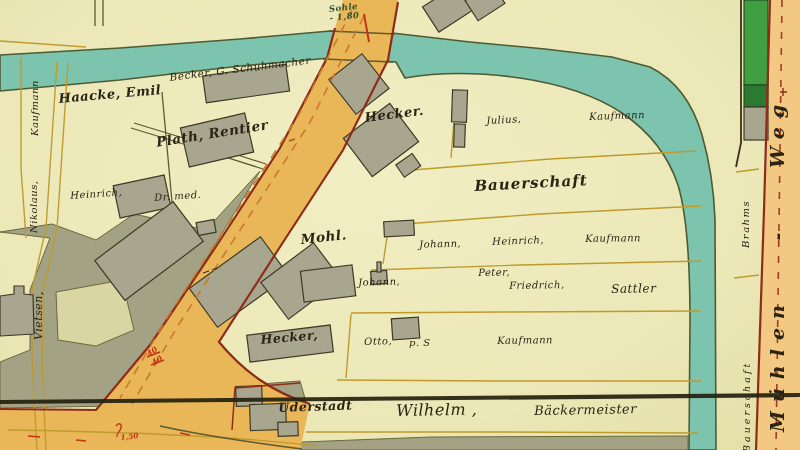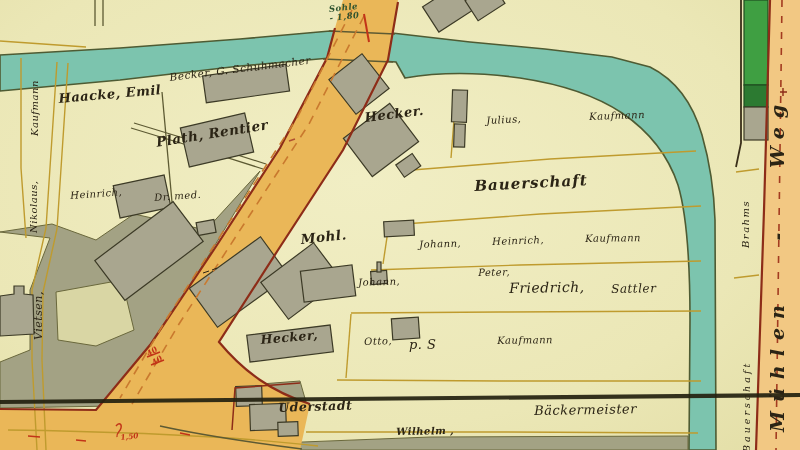--- a/index.html
+++ b/index.html
@@ -151,30 +151,30 @@
   <div class="lbl" style="left:589px;top:112px;font-size:10px;transform:rotate(-2deg);">Kaufmann</div>
   <div class="lbl big" style="left:474px;top:179px;font-size:15px;letter-spacing:1px;transform:rotate(-3deg);">Bauerschaft</div>
 
   <div class="lbl big" style="left:300px;top:232px;font-size:13.5px;transform:rotate(-6deg);">Mohl.</div>
   <div class="lbl" style="left:419px;top:240px;font-size:10px;transform:rotate(-2deg);">Johann,</div>
   <div class="lbl" style="left:492px;top:237px;font-size:10px;transform:rotate(-2deg);">Heinrich,</div>
   <div class="lbl" style="left:585px;top:234px;font-size:10px;transform:rotate(-1deg);">Kaufmann</div>
 
   <div class="lbl" style="left:358px;top:278px;font-size:10px;transform:rotate(-2deg);">Johann,</div>
   <div class="lbl" style="left:446px;top:268px;font-size:10px;transform:rotate(-1deg);margin-left:32px;">Peter,</div>
-  <div class="lbl" style="left:509px;top:281px;font-size:14px;transform:rotate(-1deg);">Friedrich,</div>
+  <div class="lbl" style="left:509px;top:281px;font-size:10px;transform:rotate(-1deg);">Friedrich,</div>
   <div class="lbl" style="left:611px;top:283px;font-size:12px;transform:rotate(-1deg);">Sattler</div>
 
   <div class="lbl big" style="left:260px;top:333px;font-size:12.5px;transform:rotate(-5deg);">Hecker,</div>
   <div class="lbl" style="left:364px;top:337px;font-size:10px;transform:rotate(-2deg);">Otto,</div>
-  <div class="lbl" style="left:409px;top:338px;font-size:13px;">p. S</div>
+  <div class="lbl" style="left:409px;top:338px;font-size:10px;">p. S</div>
   <div class="lbl" style="left:497px;top:336px;font-size:10px;transform:rotate(-1deg);">Kaufmann</div>
 
   <div class="lbl big" style="left:278px;top:401px;font-size:12.5px;transform:rotate(-2deg);">Uderstadt</div>
-  <div class="lbl" style="left:396px;top:427px;font-size:10px;transform:rotate(-1deg);font-weight:bold;">Wilhelm ,</div>
+  <div class="lbl" style="left:396px;top:403px;font-size:16px;transform:rotate(-1deg);">Wilhelm ,</div>
   <div class="lbl" style="left:534px;top:404px;font-size:13px;transform:rotate(-1deg);">Bäckermeister</div>
 
   <div class="lbl" style="left:30px;top:136px;font-size:10px;transform:rotate(-90deg);">Kaufmann</div>
   <div class="lbl" style="left:29px;top:233px;font-size:10px;transform:rotate(-90deg);">Nikolaus,</div>
   <div class="lbl" style="left:33px;top:340px;font-size:11px;transform:rotate(-90deg);">Vietsen,</div>
 
   <div class="lbl" style="left:741px;top:248px;font-size:10px;letter-spacing:1.5px;transform:rotate(-90deg);">Brahms</div>
   <div class="lbl big" style="left:768px;top:432px;font-size:19px;letter-spacing:9px;word-spacing:40px;transform:rotate(-90deg);">Mühlen - Weg</div>
   <div class="lbl" style="left:742px;top:452px;font-size:9.5px;letter-spacing:3px;transform:rotate(-90deg);">Bauerschaft</div>
 

